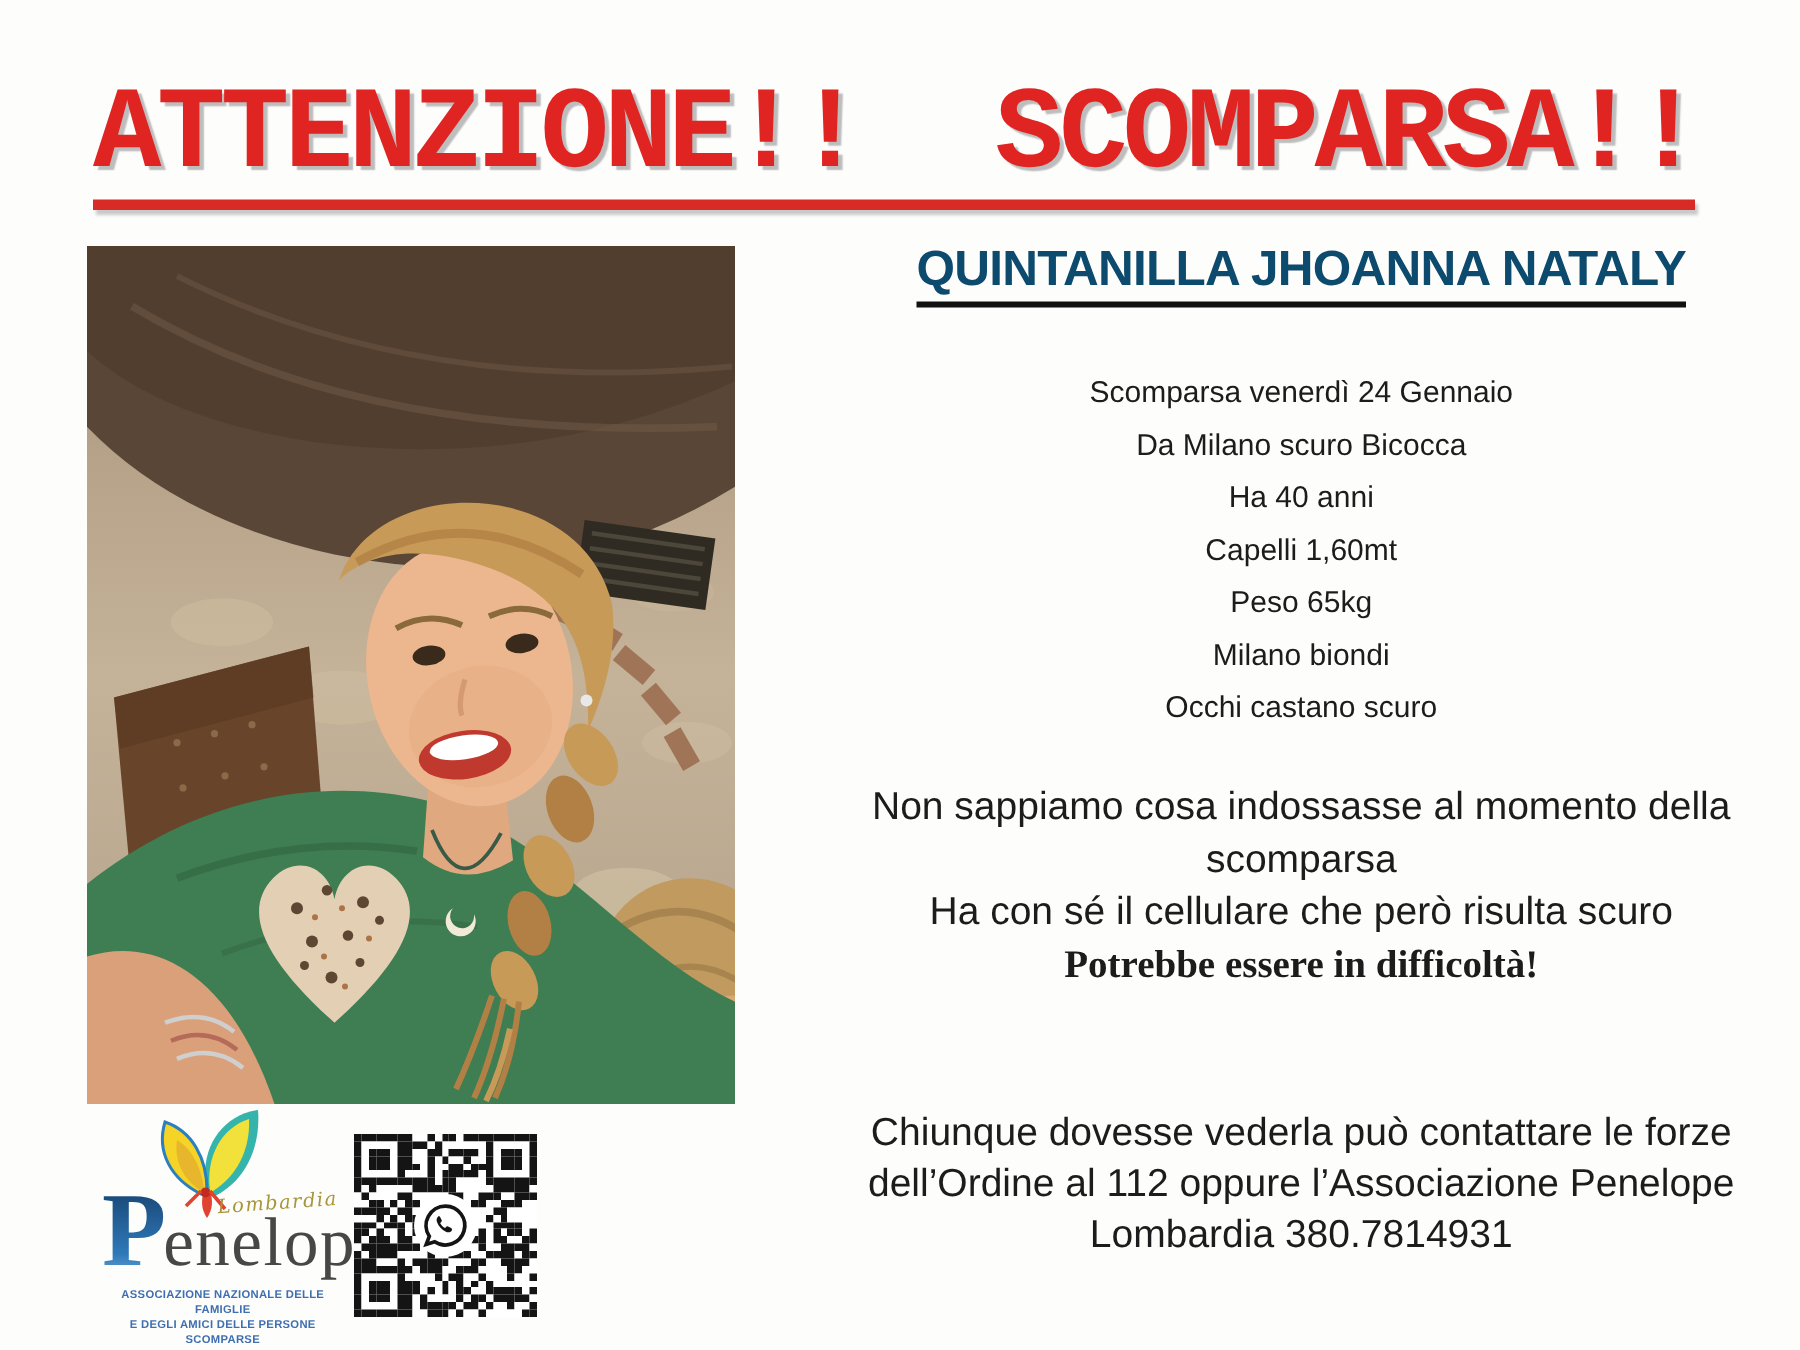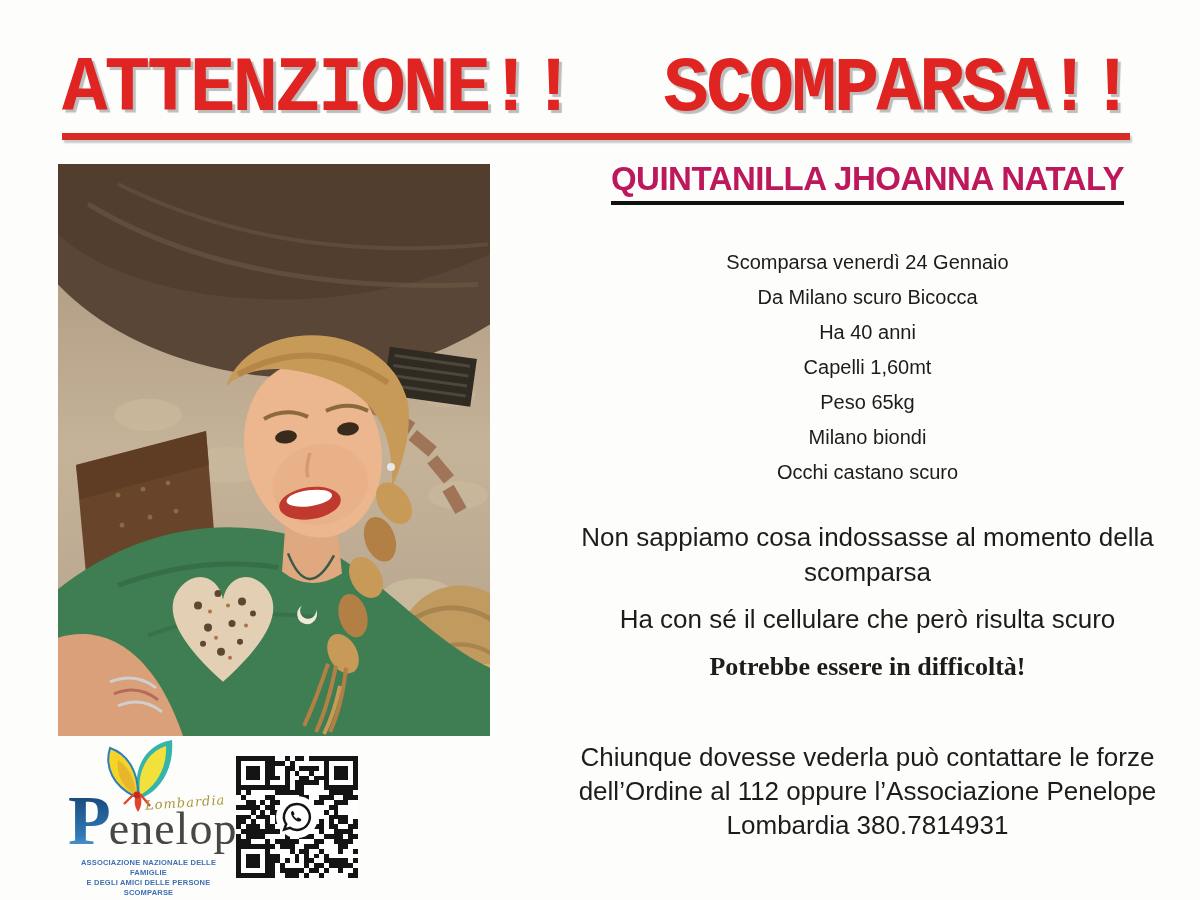--- a/index.html
+++ b/index.html
@@ -12,27 +12,27 @@
     color:#df2422;line-height:1;text-shadow:3px 3px 1px #bdbdbd;white-space:nowrap;transform:scaleY(1.02);}
   .title-underline{position:absolute;left:62px;top:133px;width:1068px;height:7px;background:#d92b26;
     box-shadow:2px 3px 2px #c9c9c9;}
 
   
   .photo{position:absolute;left:58px;top:164px;width:432px;height:572px;overflow:hidden;background:#b7a58c;}
   .photo svg{display:block;width:100%;height:100%;}
 
   
   .info{position:absolute;left:545px;top:160px;width:645px;text-align:center;color:#1c1c1c;}
-  .person-name{display:inline-block;font-size:33px;font-weight:800;letter-spacing:-0.5px;color:#be185d;
+  .person-name{display:inline-block;font-size:33px;font-weight:800;letter-spacing:-0.5px;color:#0c4a6e;
     border-bottom:4px solid #111;padding-bottom:3px;margin:0;white-space:nowrap;}
   .details{margin-top:40px;font-size:20px;line-height:35px;}
   .desc-block{margin-top:30px;font-size:26px;line-height:35px;}
-  .desc-block p{margin:12px;}
+  .desc-block p{margin:0;}
   .alert-line{font-weight:800;font-family:Liberation Serif, serif;}
-  .contact{margin-top:56px;font-size:26px;line-height:34px;}
+  .contact{margin-top:77px;font-size:26px;line-height:34px;}
 
   
   .logo{position:absolute;left:66px;top:742px;width:165px;text-align:center;}
   .butterfly{position:absolute;left:28px;top:-4px;width:84px;height:78px;}
   .brand{position:relative;margin-top:44px;font-family:"Liberation Serif",serif;line-height:1;white-space:nowrap;text-align:left;padding-left:2px;}
   .brand .p-init{font-size:70px;font-weight:700;color:#1d5c94;letter-spacing:-2px;
     background:linear-gradient(180deg,#123a66 0%,#2f79b8 70%,#7db5de 100%);
     -webkit-background-clip:text;background-clip:text;-webkit-text-fill-color:transparent;}
   .brand .p-rest{font-size:46px;color:#474746;letter-spacing:1px;}
   .region-script{position:absolute;right:6px;top:10px;font-family:"DejaVu Serif",serif;font-style:italic;

